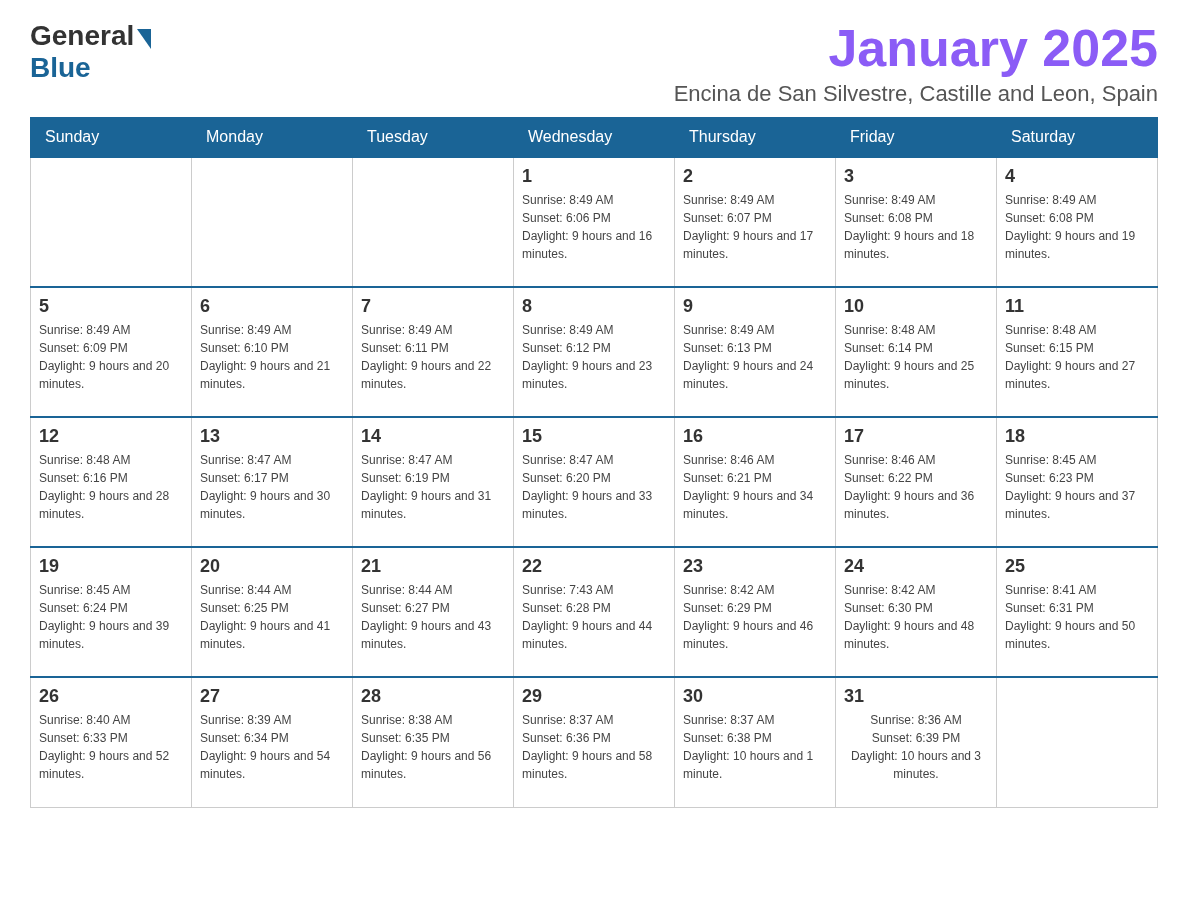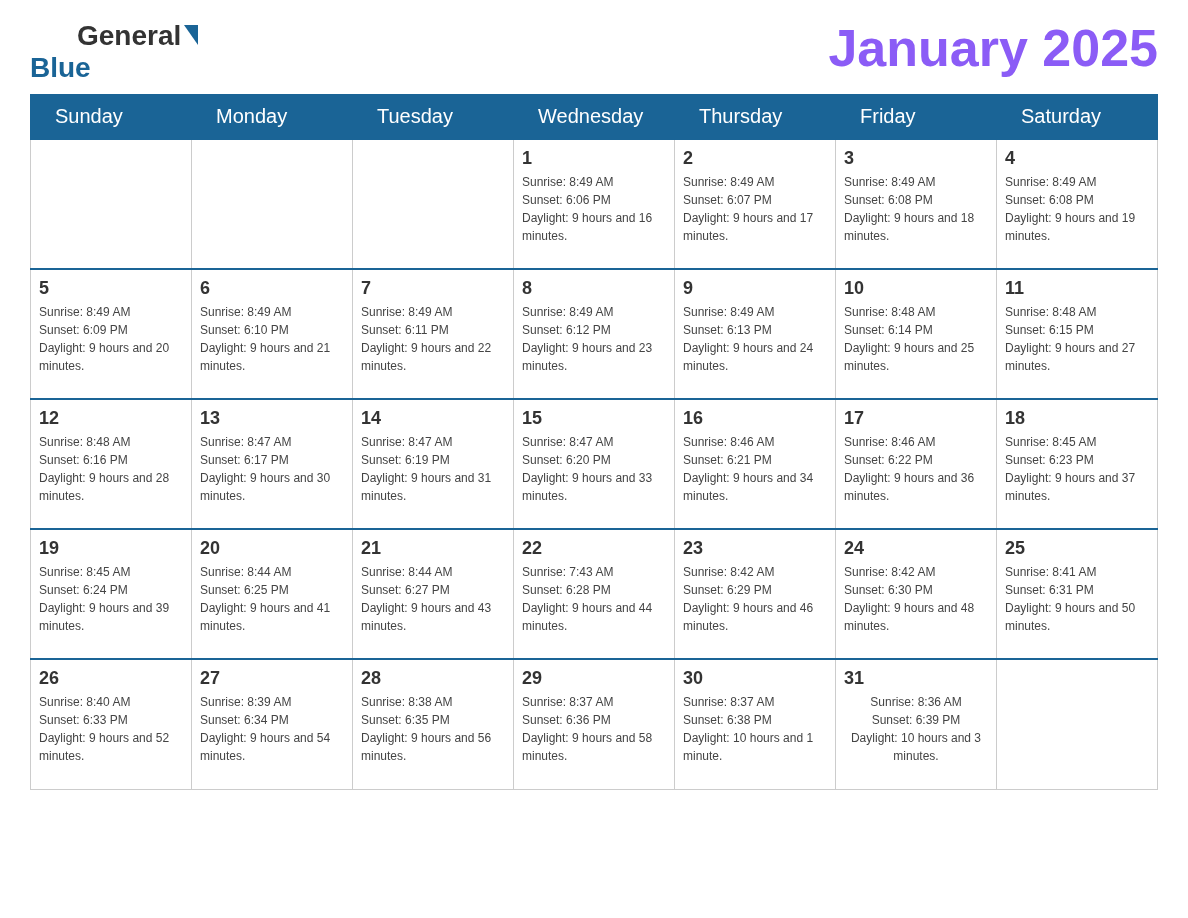--- a/index.html
+++ b/index.html
@@ -16,22 +16,21 @@
       align-items: flex-start;
       margin-bottom: 10px;
     }
     .logo {
       display: flex;
       flex-direction: column;
       align-items: flex-start;
     }
     .logo-text {
       display: flex;
-      align-items: flex-start;
-      margin-left: 47px;
+      align-items: center;
     }
     .logo-general {
       font-size: 28px;
       font-weight: bold;
       color: #333;
     }
     .logo-blue-arrow {
       display: inline-block;
       width: 0;
       height: 0;
@@ -61,22 +60,22 @@
       margin-top: 4px;
     }
     .calendar {
       width: 100%;
       border-collapse: collapse;
       margin-top: 10px;
     }
     .calendar th {
       background-color: #1a6496;
       color: #fff;
-      padding: 10px 24px;
-      font-size: 20px;
+      padding: 10px 14px;
+      font-size: 16px;
       font-weight: normal;
       text-align: left;
       border: 1px solid #1a6496;
     }
     .calendar td {
       border: 1px solid #ccc;
       vertical-align: top;
       padding: 8px;
       width: 14.28%;
       min-height: 110px;
@@ -123,20 +122,21 @@
 <div class="header">
   <div class="logo">
     <div class="logo-text">
       <span class="logo-general">General</span>
       <span class="logo-blue-arrow"></span>
     </div>
     <span class="logo-blue">Blue</span>
   </div>
   <div class="title-section">
     <div class="month-title">January 2025</div>
+    <div class="location-title">Encina de San Silvestre, Castille and Leon, Spain</div>
   </div>
 </div>
 
 <table class="calendar">
   <thead>
     <tr>
     <th>Sunday</th>
         <th>Monday</th>
         <th>Tuesday</th>
         <th>Wednesday</th>

